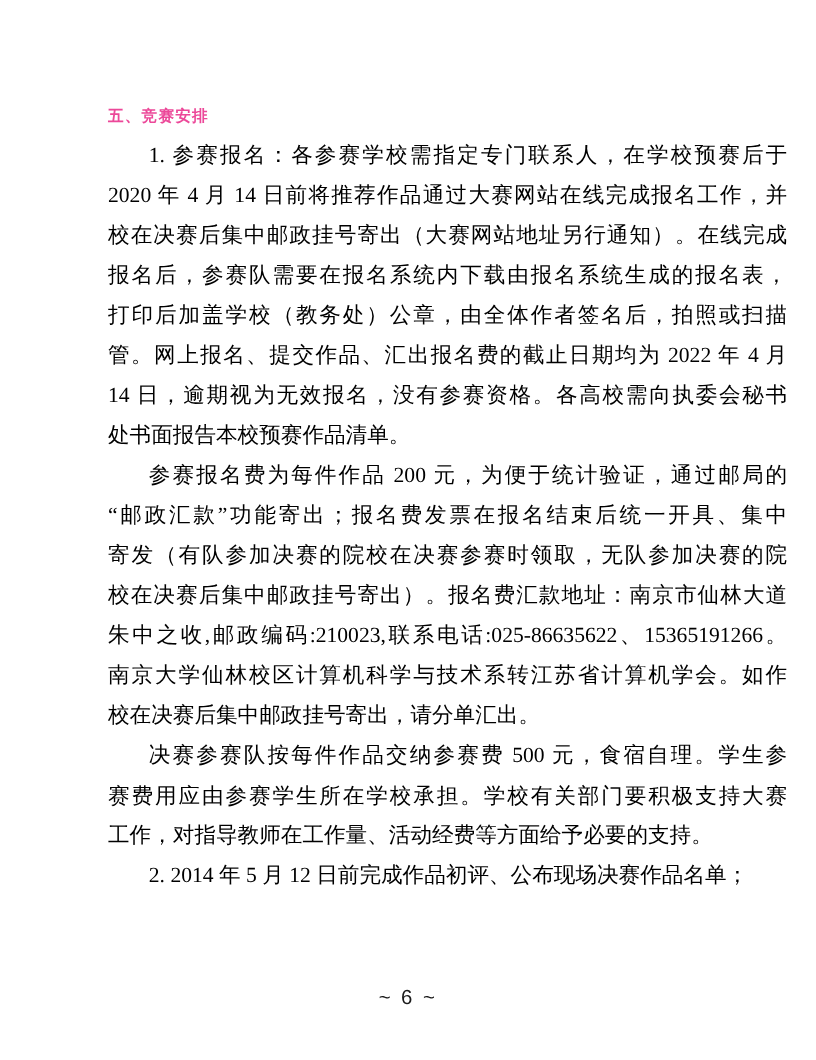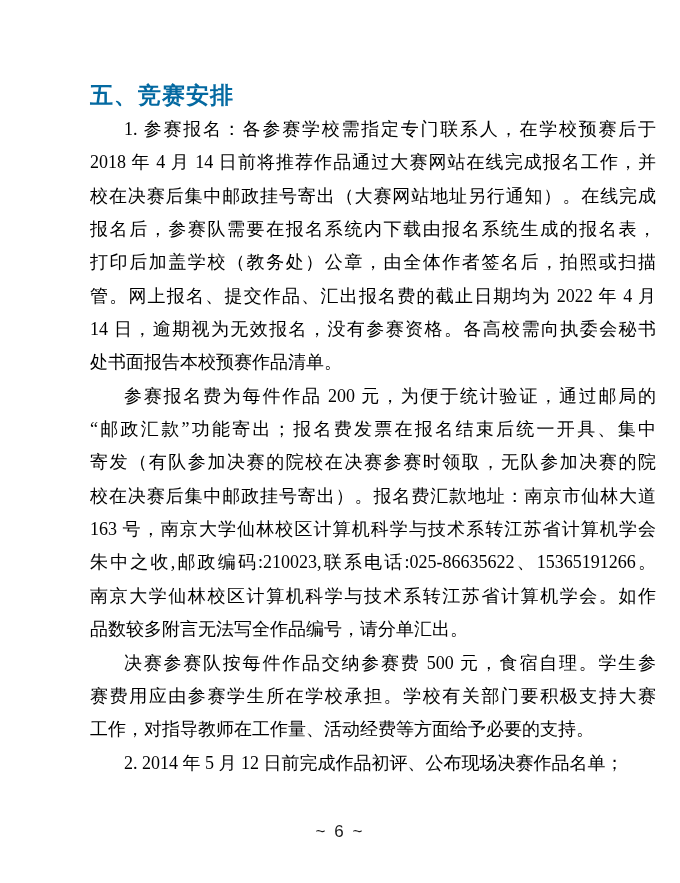--- a/index.html
+++ b/index.html
@@ -15,27 +15,27 @@
     overflow: hidden;
     color: #161616;
   }
   .content {
     position: absolute;
     left: 90px;
     top: 85px;
     width: 566px;
   }
   .heading {
-    font-family: Liberation Mono, monospace;
+    font-family: Liberation Serif, serif;
     font-weight: 700;
-    font-size: 23px;
+    font-size: 13px;
     line-height: 24px;
     letter-spacing: 1px;
     margin: 0 0 4px 0;
-    color: #0369a1;
+    color: #ec4899;
   }
   .bodytext {
     font-family: "Liberation Serif", "DejaVu Serif", serif;
     font-size: 18px;
     color: #000000;
   }
   .line {
     height: 33.35px;
     line-height: 33.35px;
     text-align: justify;
@@ -62,35 +62,34 @@
   }
 </style>
 </head>
 <body>
 
 <div class="page">
   <div class="content">
     <div class="heading">五、竞赛安排</div>
     <div class="bodytext">
       <div class="line indent">1. 参赛报名：各参赛学校需指定专门联系人，在学校预赛后于</div>
-      <div class="line">2018 年 4 月 14 日前将推荐作品通过大赛网站在线完成报名工作，并</div>
+      <div class="line">2020 年 4 月 14 日前将推荐作品通过大赛网站在线完成报名工作，并</div>
       <div class="line">校在决赛后集中邮政挂号寄出（大赛网站地址另行通知）。在线完成</div>
       <div class="line">报名后，参赛队需要在报名系统内下载由报名系统生成的报名表，</div>
       <div class="line">打印后加盖学校（教务处）公章，由全体作者签名后，拍照或扫描</div>
       <div class="line">管。网上报名、提交作品、汇出报名费的截止日期均为 2022 年 4 月</div>
       <div class="line">14 日，逾期视为无效报名，没有参赛资格。各高校需向执委会秘书</div>
       <div class="line last">处书面报告本校预赛作品清单。</div>
       <div class="line indent">参赛报名费为每件作品 200 元，为便于统计验证，通过邮局的</div>
       <div class="line">“邮政汇款”功能寄出；报名费发票在报名结束后统一开具、集中</div>
       <div class="line">寄发（有队参加决赛的院校在决赛参赛时领取，无队参加决赛的院</div>
       <div class="line">校在决赛后集中邮政挂号寄出）。报名费汇款地址：南京市仙林大道</div>
-      <div class="line">163 号，南京大学仙林校区计算机科学与技术系转江苏省计算机学会</div>
       <div class="line">朱中之收,邮政编码:210023,联系电话:025-86635622、15365191266。</div>
       <div class="line">南京大学仙林校区计算机科学与技术系转江苏省计算机学会。如作</div>
-      <div class="line last">品数较多附言无法写全作品编号，请分单汇出。</div>
+      <div class="line last">校在决赛后集中邮政挂号寄出，请分单汇出。</div>
       <div class="line indent">决赛参赛队按每件作品交纳参赛费 500 元，食宿自理。学生参</div>
       <div class="line">赛费用应由参赛学生所在学校承担。学校有关部门要积极支持大赛</div>
       <div class="line last">工作，对指导教师在工作量、活动经费等方面给予必要的支持。</div>
       <div class="line indent last">2. 2014 年 5 月 12 日前完成作品初评、公布现场决赛作品名单；</div>
     </div>
   </div>
   <div class="footer">~ 6 ~</div>
 </div>
 
 </body></html>

